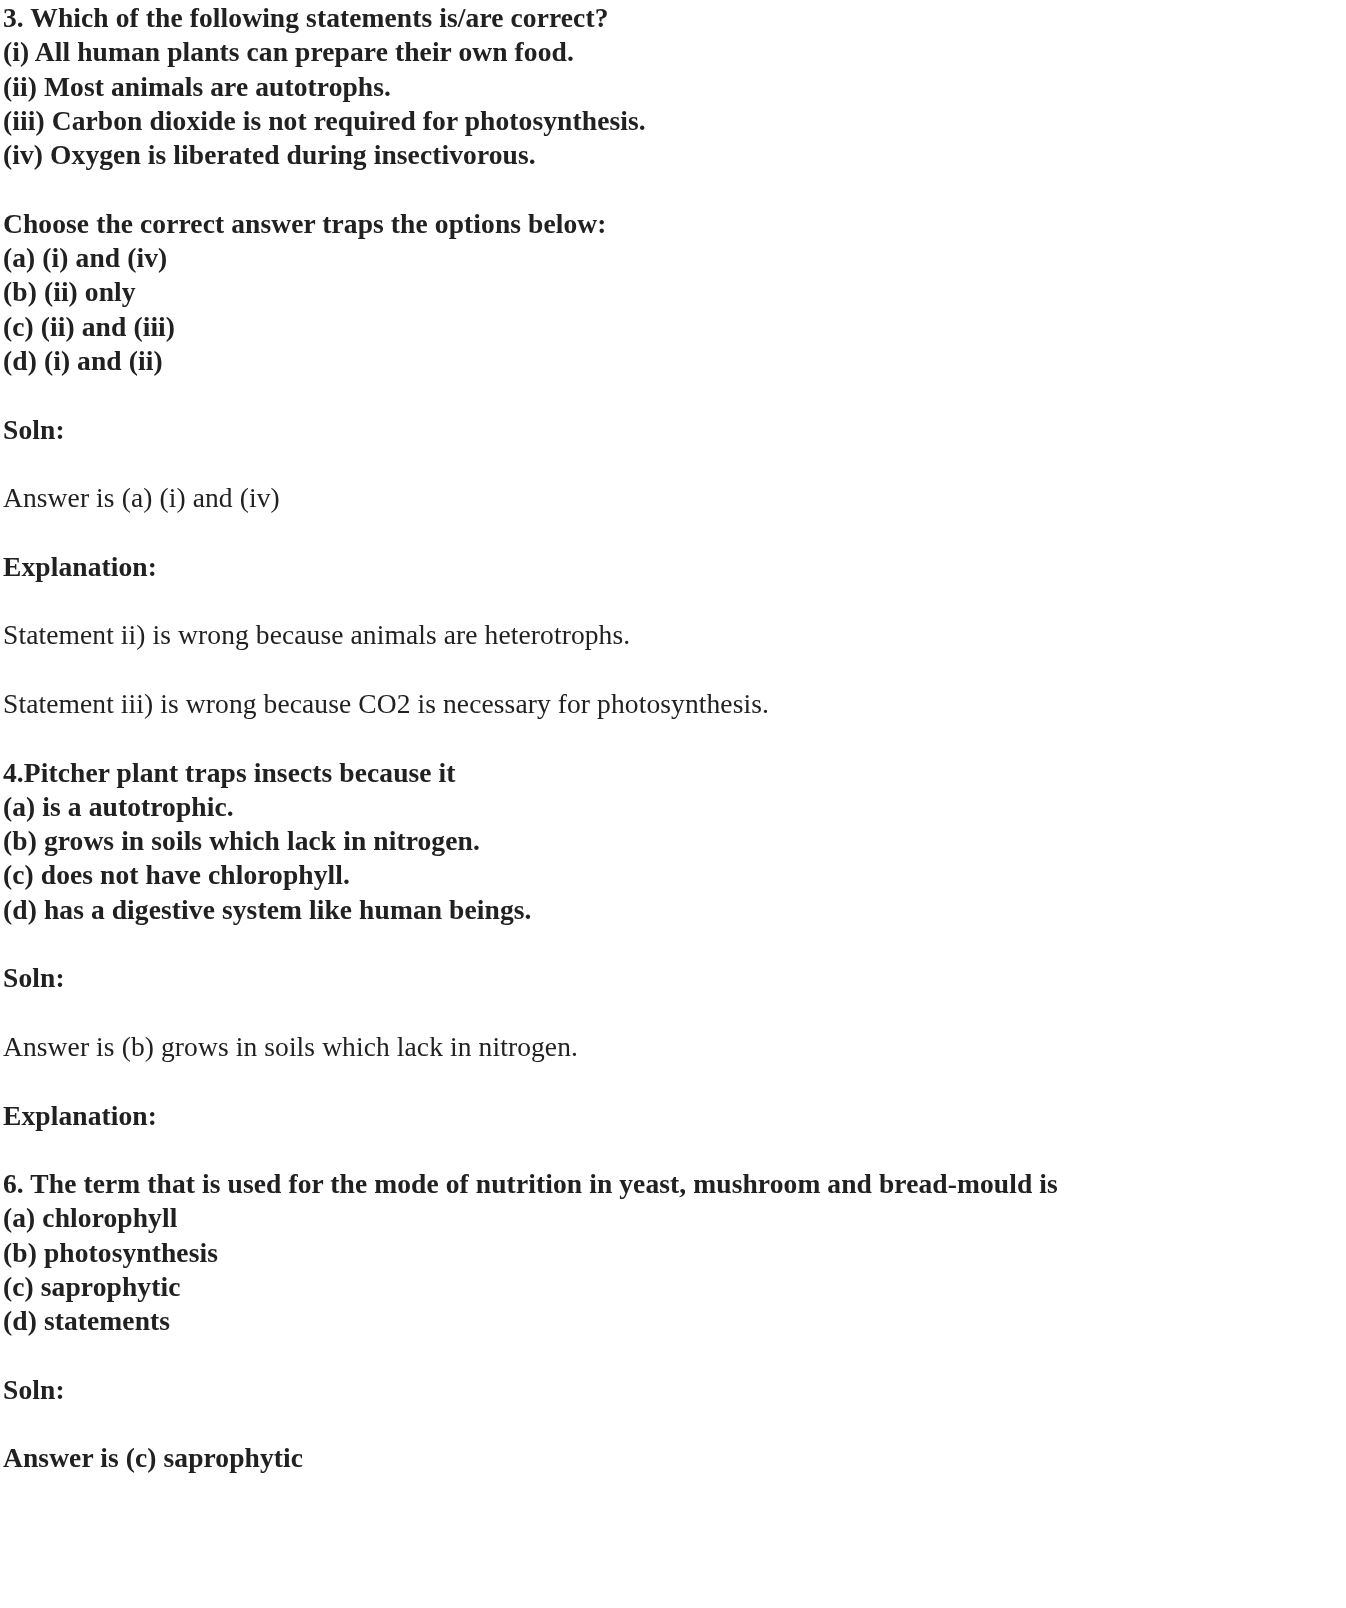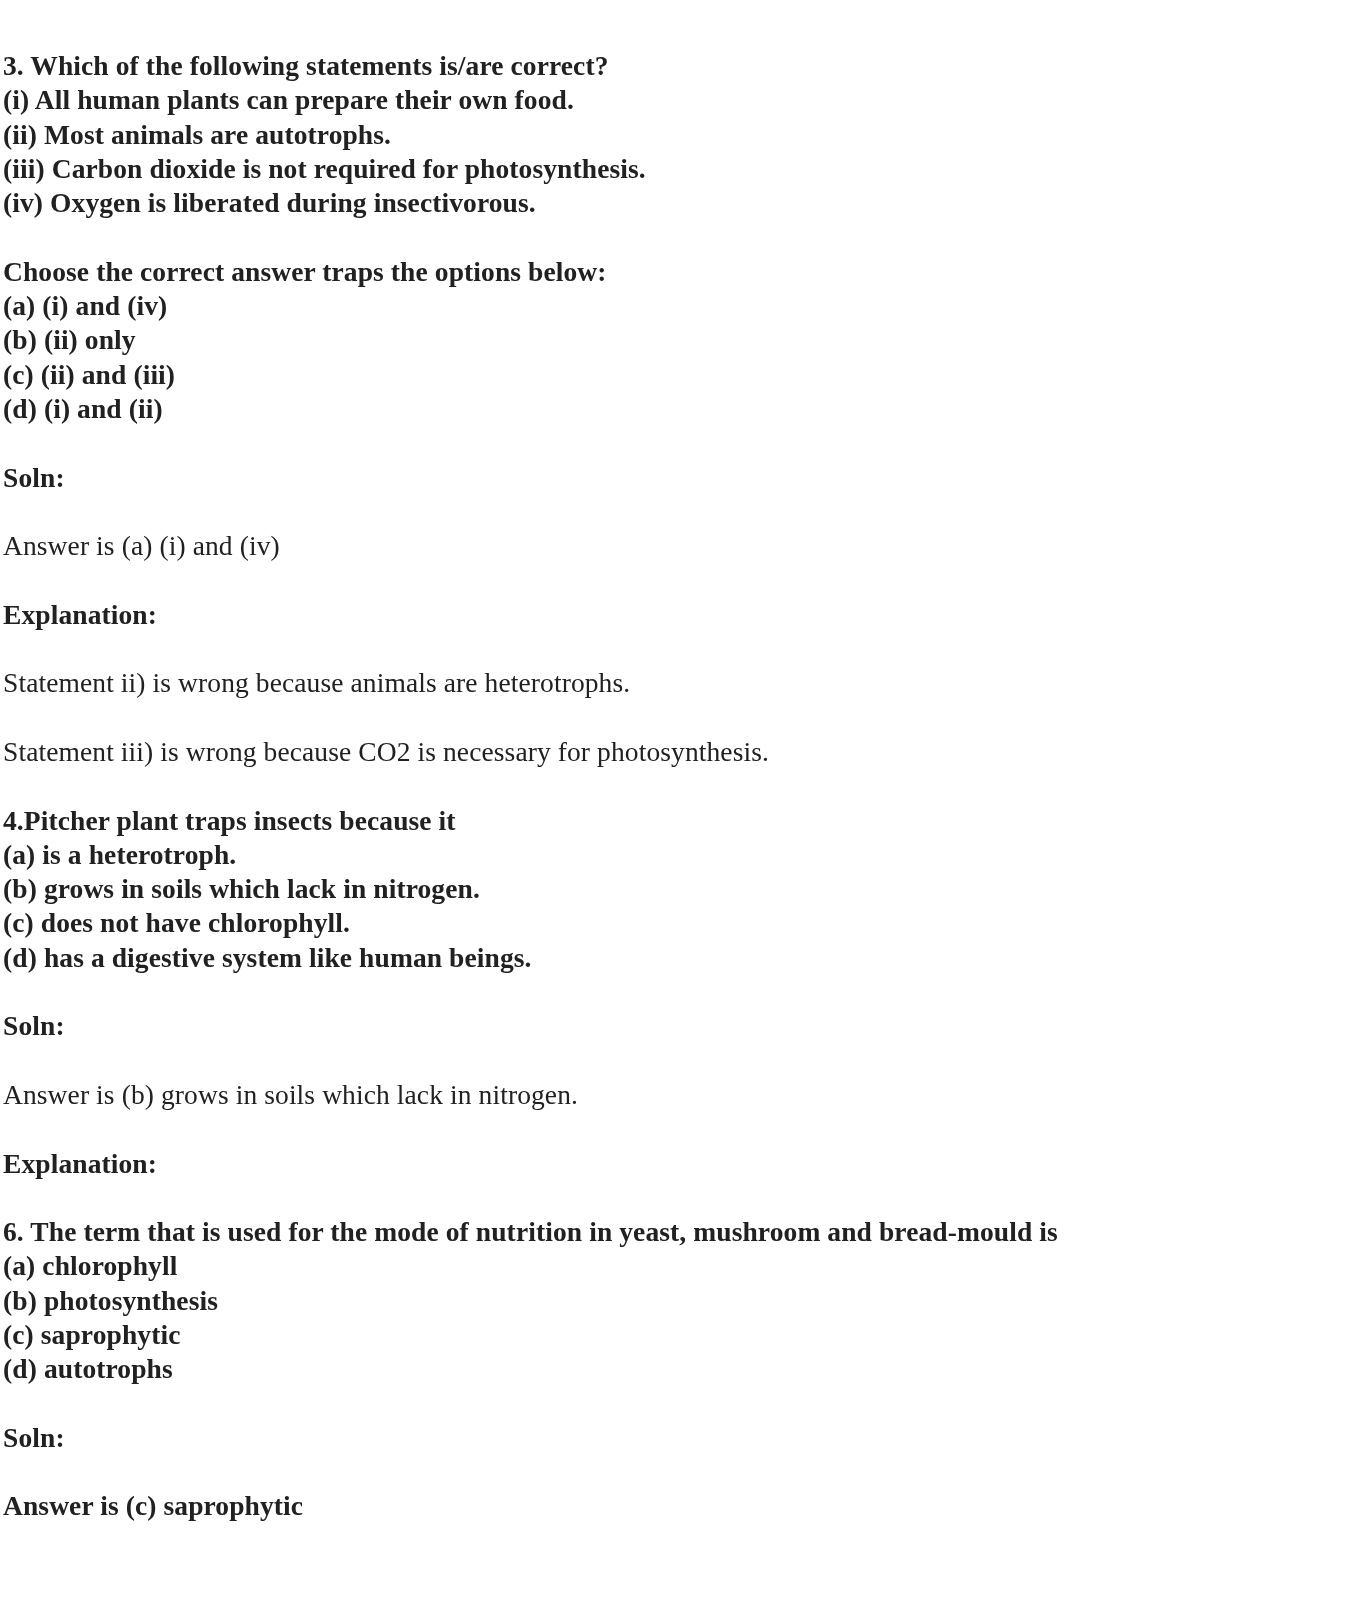--- a/index.html
+++ b/index.html
@@ -9,21 +9,20 @@
   }
   body {
     width: 1346px;
     height: 1608px;
     overflow: hidden;
     font-family: "Liberation Serif", "DejaVu Serif", serif;
     color: #212121;
   }
   main {
     padding: 1px 0 0 3px;
-    margin-top: 48px;
   }
   section {
     margin: 0;
     padding: 0;
   }
   .block {
     margin: 0 0 34.3px 0;
   }
   .line {
     font-size: 27.5px;
@@ -68,21 +67,21 @@
       <div class="line">Statement ii) is wrong because animals are heterotrophs.</div>
     </div>
     <div class="block">
       <div class="line">Statement iii) is wrong because CO2 is necessary for photosynthesis.</div>
     </div>
   </section>
 
   <section>
     <div class="block">
       <div class="line bold">4.Pitcher plant traps insects because it</div>
-      <div class="line bold">(a) is a heterotroph.</div>
+      <div class="line bold">(a) is a autotrophic.</div>
       <div class="line bold">(b) grows in soils which lack in nitrogen.</div>
       <div class="line bold">(c) does not have chlorophyll.</div>
       <div class="line bold">(d) has a digestive system like human beings.</div>
     </div>
     <div class="block">
       <div class="line bold">Soln:</div>
     </div>
     <div class="block">
       <div class="line">Answer is (b) grows in soils which lack in nitrogen.</div>
     </div>
@@ -90,21 +89,21 @@
       <div class="line bold">Explanation:</div>
     </div>
   </section>
 
   <section>
     <div class="block">
       <div class="line bold">6. The term that is used for the mode of nutrition in yeast, mushroom and bread-mould is</div>
       <div class="line bold">(a) chlorophyll</div>
       <div class="line bold">(b) photosynthesis</div>
       <div class="line bold">(c) saprophytic</div>
-      <div class="line bold">(d) autotrophs</div>
+      <div class="line bold">(d) statements</div>
     </div>
     <div class="block">
       <div class="line bold">Soln:</div>
     </div>
     <div class="block">
       <div class="line bold">Answer is (c) saprophytic</div>
     </div>
   </section>
 
 </main>

